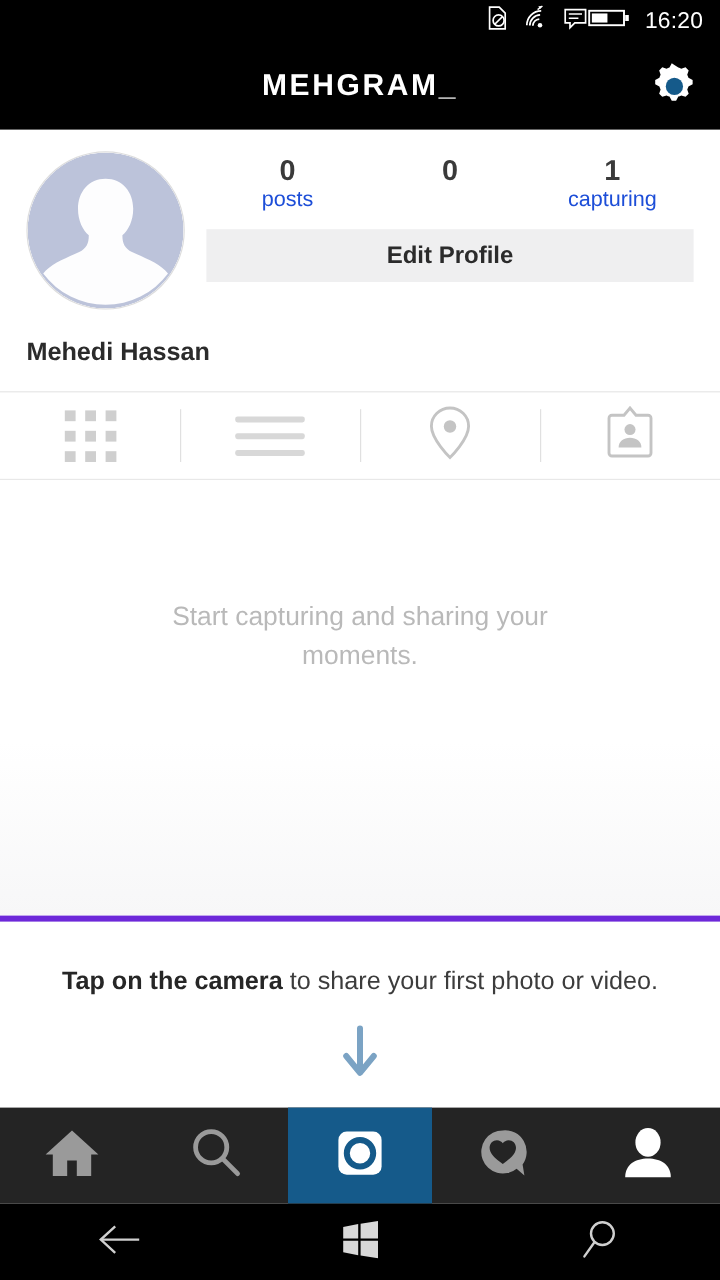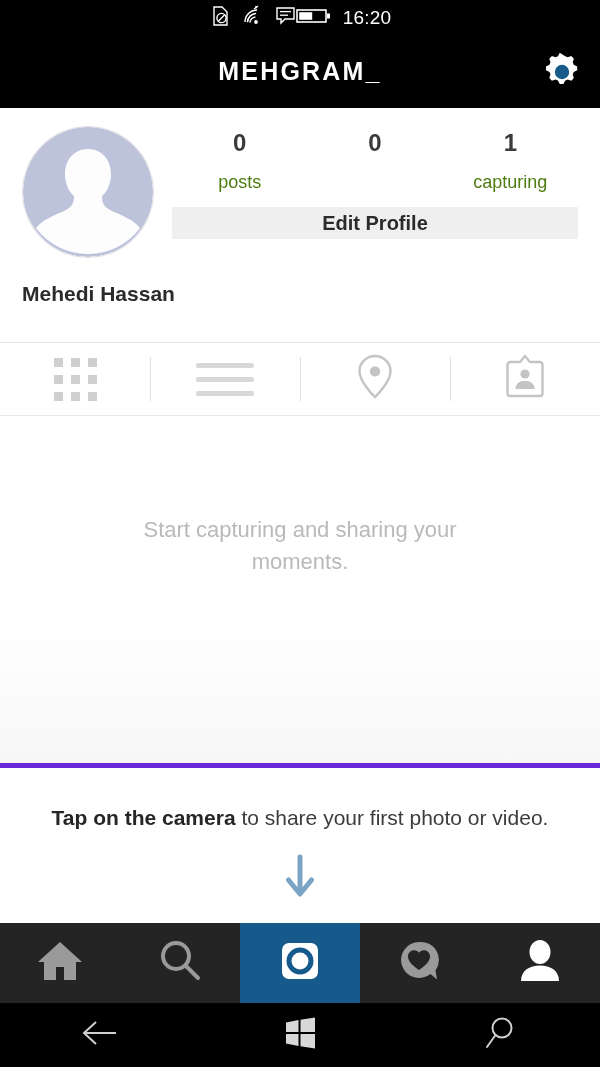--- a/index.html
+++ b/index.html
@@ -6,21 +6,21 @@
   html, body {
     width:600px; height:1067px;
     font-family:"Liberation Sans", sans-serif;
     background:#fff; overflow:hidden;
   }
   .phone { width:600px; height:1067px; display:flex; flex-direction:column; position:relative; }
 
   
   .statusbar {
     height:35px; background:#000; color:#fff;
-    display:flex; align-items:center; justify-content:center;
+    display:flex; align-items:center; justify-content:flex-end;
     padding:0 14px 0 16px; flex:0 0 35px;
   }
   .sb-left { display:flex; align-items:center; gap:11px; }
   .sb-right { display:flex; align-items:center; gap:11px; }
   .sb-time { font-size:19px; letter-spacing:.2px; color:#fff; }
 
   
   .appbar {
     height:73px; background:#000000; flex:0 0 73px;
     display:flex; align-items:center; justify-content:center;
@@ -41,30 +41,30 @@
   .profile-top { display:flex; align-items:flex-start; }
   .avatar {
     width:132px; height:132px; border-radius:50%;
     border:1px solid #ddd; overflow:hidden; background:#fff;
     flex:0 0 132px;
   }
   .profile-right { flex:1; margin-left:18px; padding-top:4px; }
   .stats { display:flex; }
   .stat { flex:1; text-align:center; }
   .stat-num { font-size:24px; font-weight:bold; color:#3a3a3a; line-height:1.05; }
-  .stat-label { font-size:18px; color:#4d7c0f; margin-top:17px; }
+  .stat-label { font-size:18px; color:#1d4ed8; margin-top:1px; }
   .edit-btn {
-    margin-top:14px; height:32px; background:#efeff0;
+    margin-top:14px; height:44px; background:#efeff0;
     display:flex; align-items:center; justify-content:center;
     font-size:20px; font-weight:bold; color:#2b2b2b; border:none; width:100%;
     font-family:"Liberation Sans", sans-serif;
   }
   .fullname {
     font-size:21px; font-weight:bold; color:#2b2b2b;
-    margin-top:24px; margin-bottom:36px;
+    margin-top:24px; margin-bottom:20px;
   }
 
   
   .tabstrip {
     flex:0 0 74px; display:flex; align-items:stretch;
     border-top:1px solid #e6e6e6; border-bottom:1px solid #e8e8e8;
     background:#fff;
   }
   .tab {
     flex:1; display:flex; align-items:center; justify-content:center;

